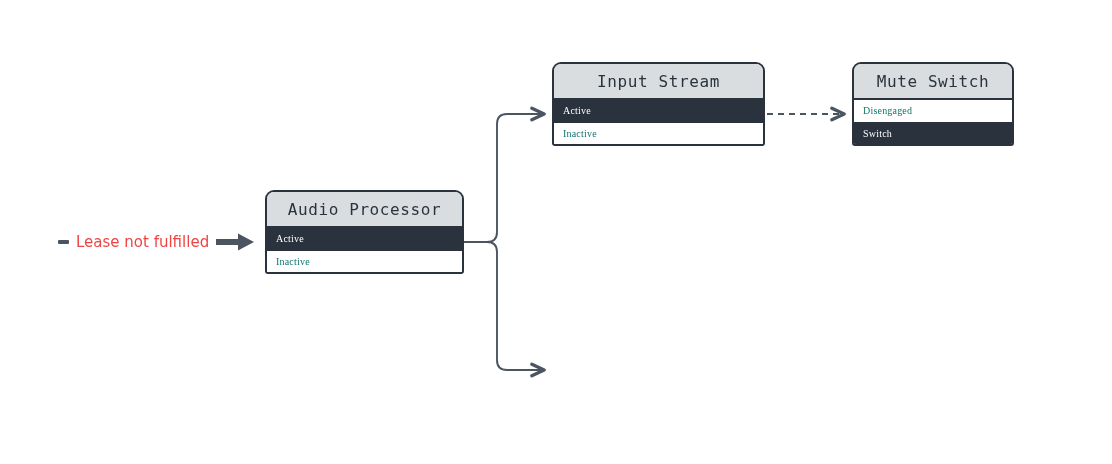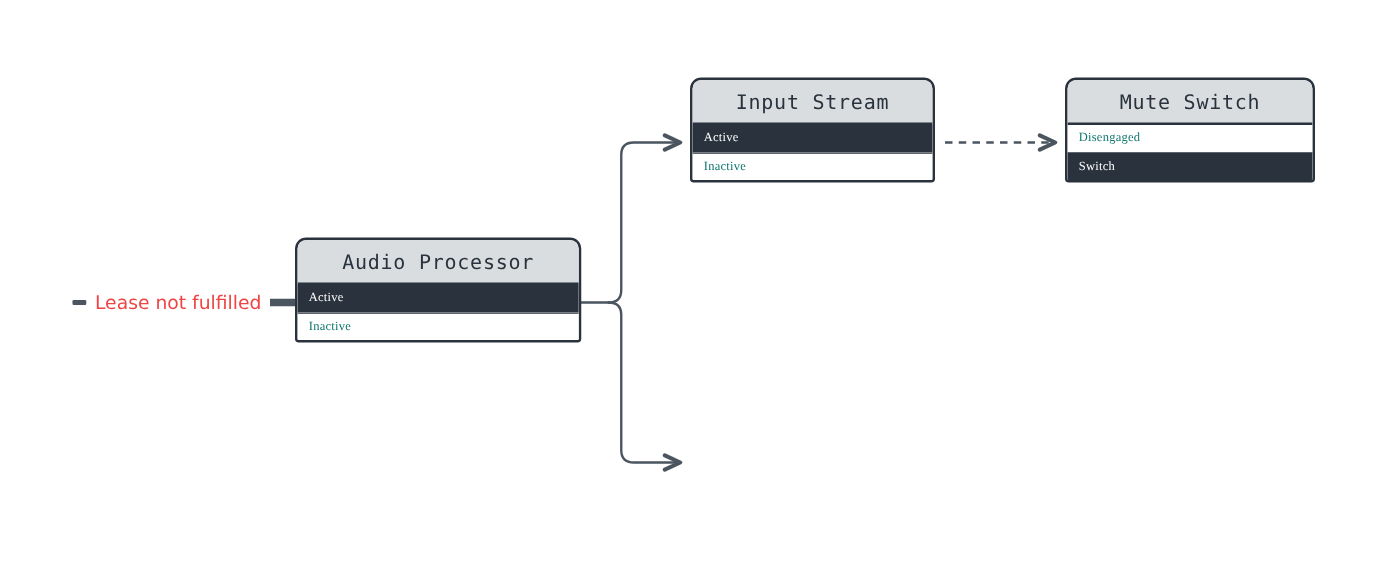--- a/index.html
+++ b/index.html
@@ -129,32 +129,32 @@
   </svg>
 
   <div class="trigger-label" style="left:58px; top:231px;">
     <span class="trigger-dash"></span>
     <span class="trigger-text">Lease not fulfilled</span>
     <svg class="trigger-arrow" width="40" height="22" viewBox="0 0 40 22">
       <path d="M0,8 L22,8 L22,2.5 L38,11 L22,19.5 L22,14 L0,14 Z" fill="#4a5560"></path>
     </svg>
   </div>
 
-  <div class="state-box" style="left:236px; top:190px; width:229px;">
+  <div class="state-box" style="left:265px; top:190px; width:199px;">
     <div class="box-header">Audio Processor</div>
     <div class="state-row on">Active</div>
     <div class="state-row off divider-top">Inactive</div>
   </div>
 
-  <div class="state-box" style="left:552px; top:62px; width:196px;">
+  <div class="state-box" style="left:552px; top:62px; width:213px;">
     <div class="box-header">Input Stream</div>
     <div class="state-row on">Active</div>
     <div class="state-row off divider-top">Inactive</div>
   </div>
 
-  <div class="state-box" style="left:852px; top:62px; width:200px;">
+  <div class="state-box" style="left:852px; top:62px; width:162px;">
     <div class="box-header">Mute Switch</div>
     <div class="state-row off">Disengaged</div>
     <div class="state-row on divider-top">Switch</div>
   </div>
 
 
 </div>
 
 </body></html>

